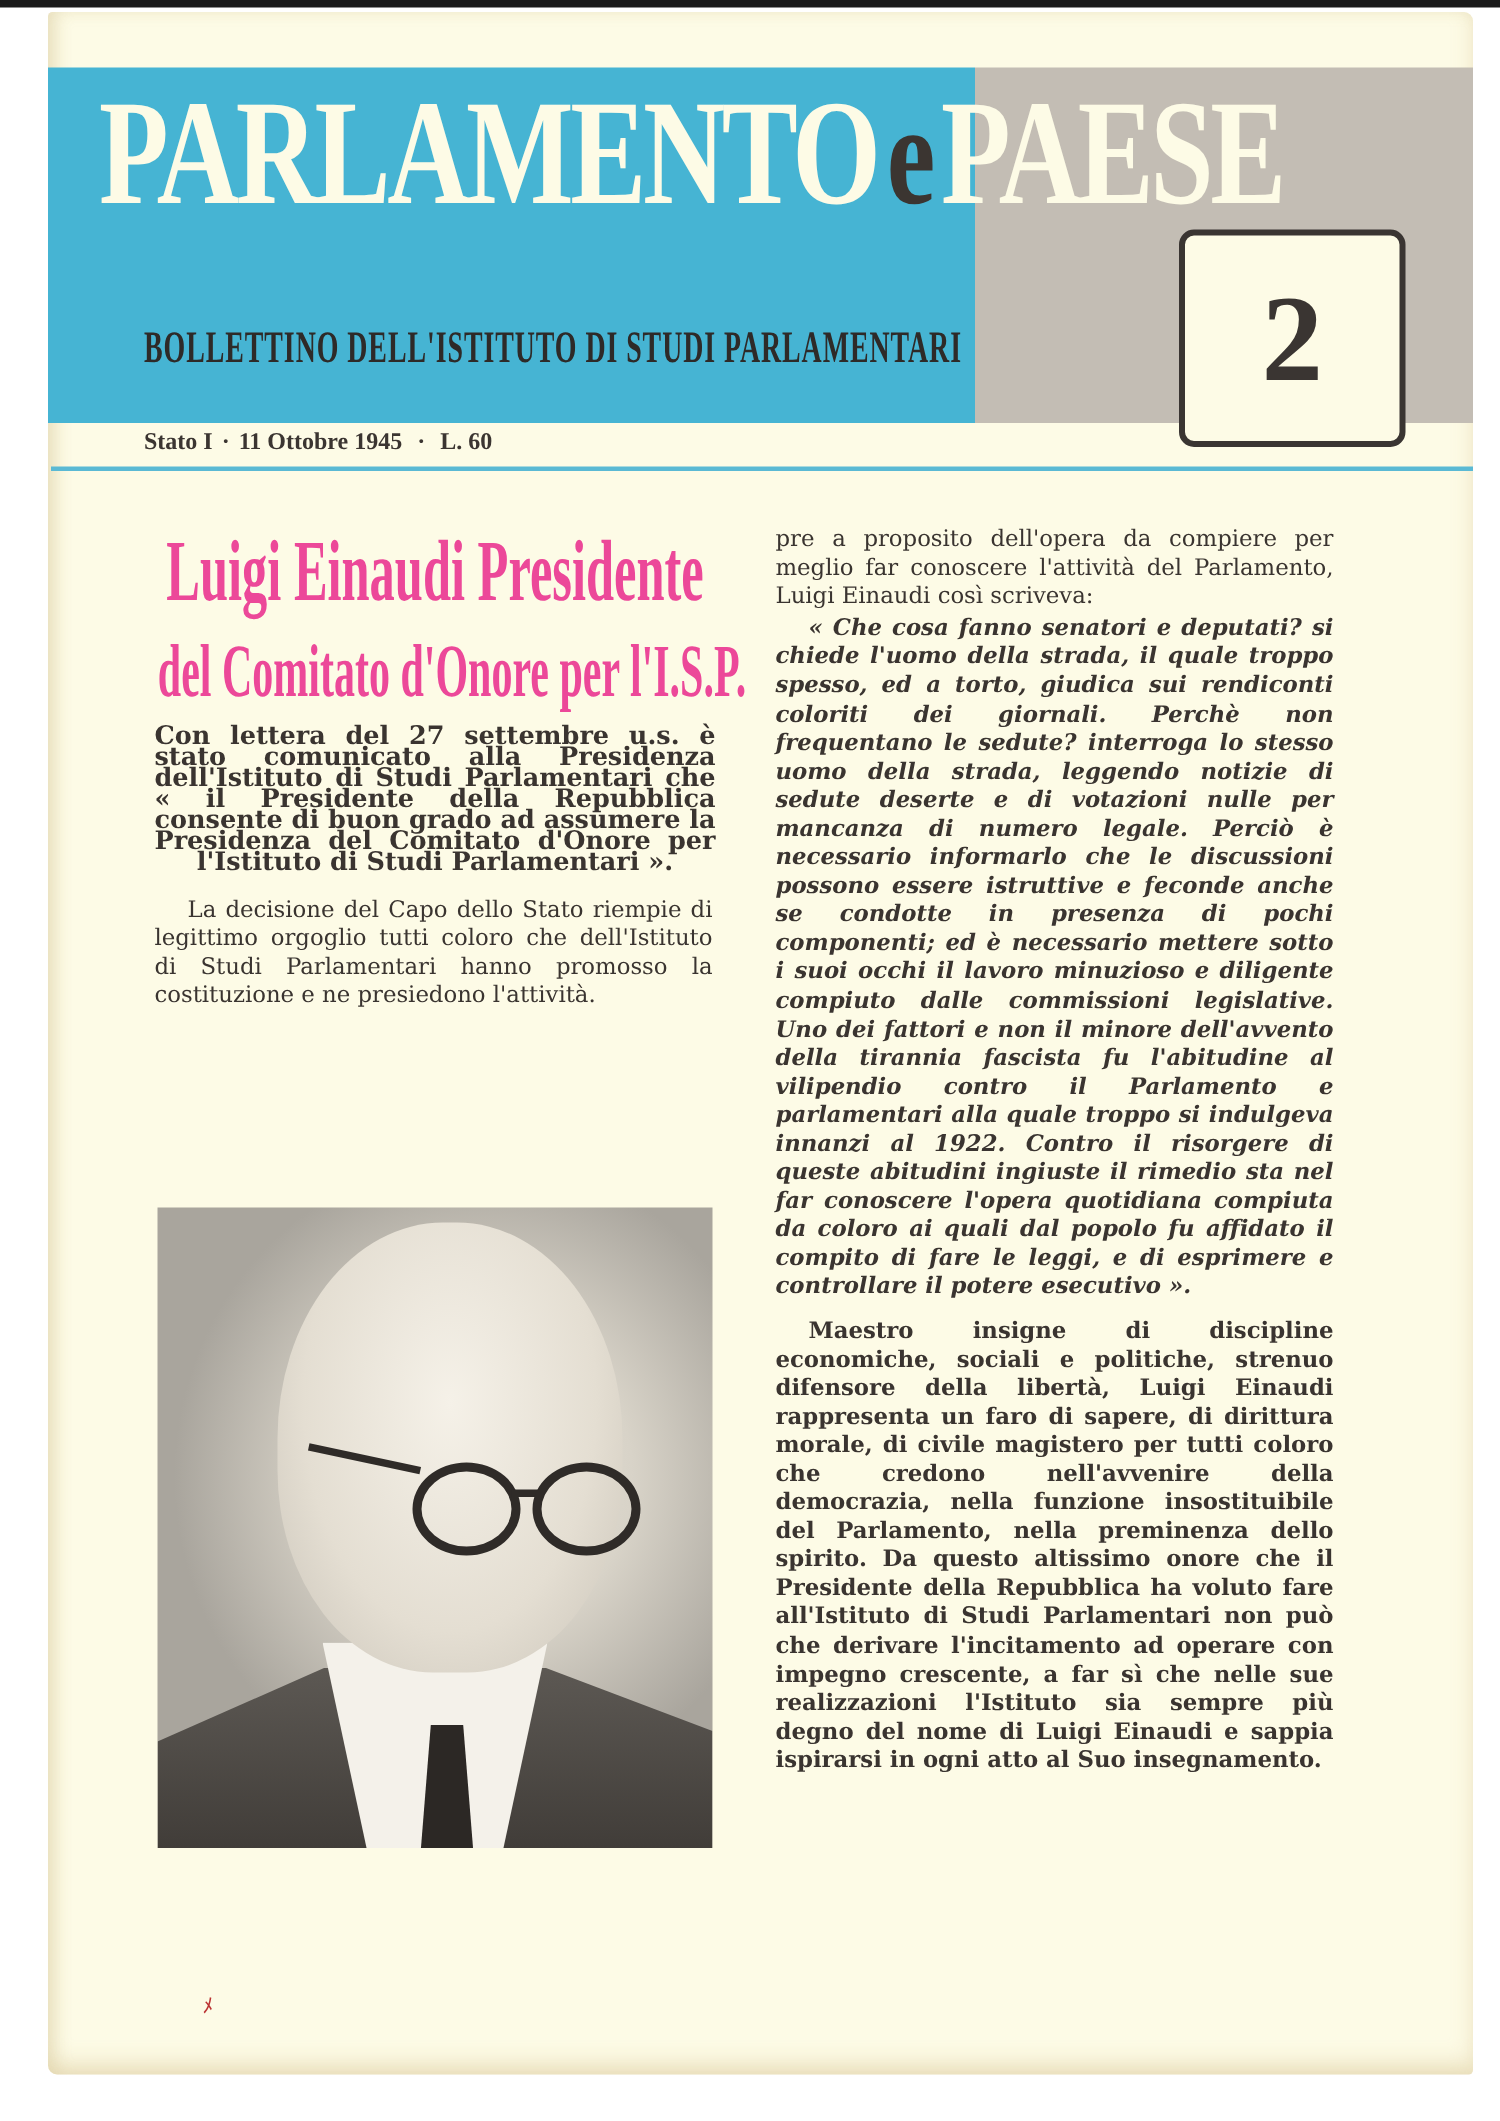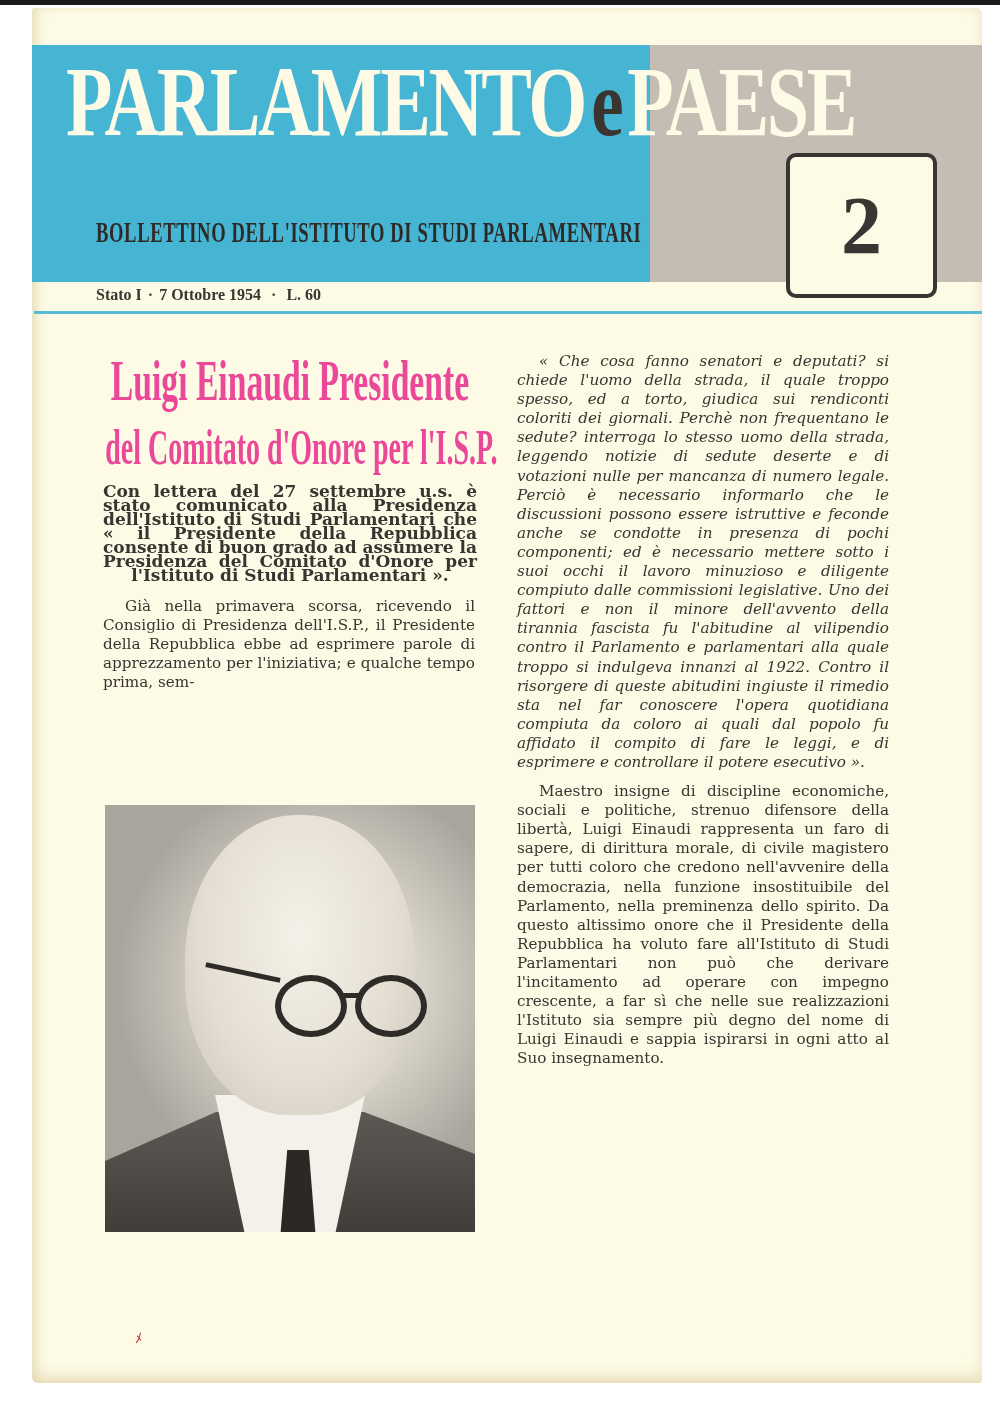--- a/index.html
+++ b/index.html
@@ -72,21 +72,21 @@
     font-family: "DejaVu Serif", serif; font-weight: bold;
     font-size: 17px; line-height: 14px; color: #3a3430;
     text-align: justify; text-align-last: center;
   }
   .body-col {
     font-family: "DejaVu Serif", serif; font-size: 15.2px; line-height: 19.1px;
     color: #3a3430; text-align: justify;
   }
   .body-col p { margin: 0; text-indent: 22px; }
   .body-col p.noindent { text-indent: 0; }
-  .body-col p + p { margin-top: 6px; }
+  .body-col p + p { margin-top: 6px; font-weight: bold; }
   .left-body { position: absolute; left: 103px; top: 597px; width: 372px; }
   .photo {
     position: absolute; left: 105px; top: 805px; width: 370px; height: 427px;
     background: radial-gradient(ellipse 55% 50% at 58% 42%, #ebe6da 0%, #d8d3c8 50%, #a9a59d 100%);
     overflow: hidden;
   }
   .photo .head {
     position: absolute; left: 80px; top: 10px; width: 230px; height: 300px;
     border-radius: 48% 48% 45% 45%;
     background: radial-gradient(ellipse at 50% 40%, #f5f1e8 0%, #e4ded2 60%, #c9c3b8 100%);
@@ -130,45 +130,46 @@
   <span>PARLAMENTO</span><span class="conj">e</span><span>PAESE</span>
 </div>
 
 <div class="subtitle">BOLLETTINO DELL'ISTITUTO DI STUDI PARLAMENTARI</div>
 
 <div class="number-box">
   <span>2</span>
 </div>
 
 <div class="issue-line">
-  <span>Stato I</span><span class="sep">·</span><span>7 Ottobre 1954</span><span class="sep">&nbsp;·&nbsp;</span><span>L. 60</span>
+  <span>Stato I</span><span class="sep">·</span><span>11 Ottobre 1945</span><span class="sep">&nbsp;·&nbsp;</span><span>L. 60</span>
 </div>
 
 <div class="rule-blue"></div>
 
 <div class="headline">
   <span class="h1">Luigi Einaudi Presidente</span>
   <span class="h2">del Comitato d'Onore per l'I.S.P.</span>
 </div>
 
 <div class="lead">Con lettera del 27 settembre u.s. è stato comunicato alla Presidenza dell'Istituto di Studi Parlamentari che « il Presidente della Repubblica consente di buon grado ad assumere la Presidenza del Comitato d'Onore per l'Istituto di Studi Parlamentari ».</div>
 
 <div class="body-col left-body">
-  <p>Già nella primavera scorsa, ricevendo il Consiglio di Presidenza dell'I.S.P., il Presidente della Repubblica ebbe ad esprimere parole di apprezzamento per l'iniziativa; e qualche tempo prima, sem-</p>
+  <p>La decisione del Capo dello Stato riempie di legittimo orgoglio tutti coloro che dell'Istituto di Studi Parlamentari hanno promosso la costituzione e ne presiedono l'attività.</p>
 </div>
 
 <div class="photo" title="Ritratto di Luigi Einaudi">
   <div class="suit"></div>
   <div class="collar"></div>
   <div class="tie"></div>
   <div class="head"></div>
   <div class="temple"></div>
   <div class="glasses-l"></div>
   <div class="bridge"></div>
   <div class="glasses-r"></div>
 </div>
 
 <div class="body-col right-body">
+  <p class="noindent">pre a proposito dell'opera da compiere per meglio far conoscere l'attività del Parlamento, Luigi Einaudi così scriveva:</p>
   <p class="quote" style="margin-top:2px;">« Che cosa fanno senatori e deputati? si chiede l'uomo della strada, il quale troppo spesso, ed a torto, giudica sui rendiconti coloriti dei giornali. Perchè non frequentano le sedute? interroga lo stesso uomo della strada, leggendo notizie di sedute deserte e di votazioni nulle per mancanza di numero legale. Perciò è necessario informarlo che le discussioni possono essere istruttive e feconde anche se condotte in presenza di pochi componenti; ed è necessario mettere sotto i suoi occhi il lavoro minuzioso e diligente compiuto dalle commissioni legislative. Uno dei fattori e non il minore dell'avvento della tirannia fascista fu l'abitudine al vilipendio contro il Parlamento e parlamentari alla quale troppo si indulgeva innanzi al 1922. Contro il risorgere di queste abitudini ingiuste il rimedio sta nel far conoscere l'opera quotidiana compiuta da coloro ai quali dal popolo fu affidato il compito di fare le leggi, e di esprimere e controllare il potere esecutivo ».</p>
   <p style="margin-top:10px;">Maestro insigne di discipline economiche, sociali e politiche, strenuo difensore della libertà, Luigi Einaudi rappresenta un faro di sapere, di dirittura morale, di civile magistero per tutti coloro che credono nell'avvenire della democrazia, nella funzione insostituibile del Parlamento, nella preminenza dello spirito. Da questo altissimo onore che il Presidente della Repubblica ha voluto fare all'Istituto di Studi Parlamentari non può che derivare l'incitamento ad operare con impegno crescente, a far sì che nelle sue realizzazioni l'Istituto sia sempre più degno del nome di Luigi Einaudi e sappia ispirarsi in ogni atto al Suo insegnamento.</p>
 </div>
 
 <div class="marks" style="left:135px; top:1330px;">ﾒ</div>
 
 </body></html>

